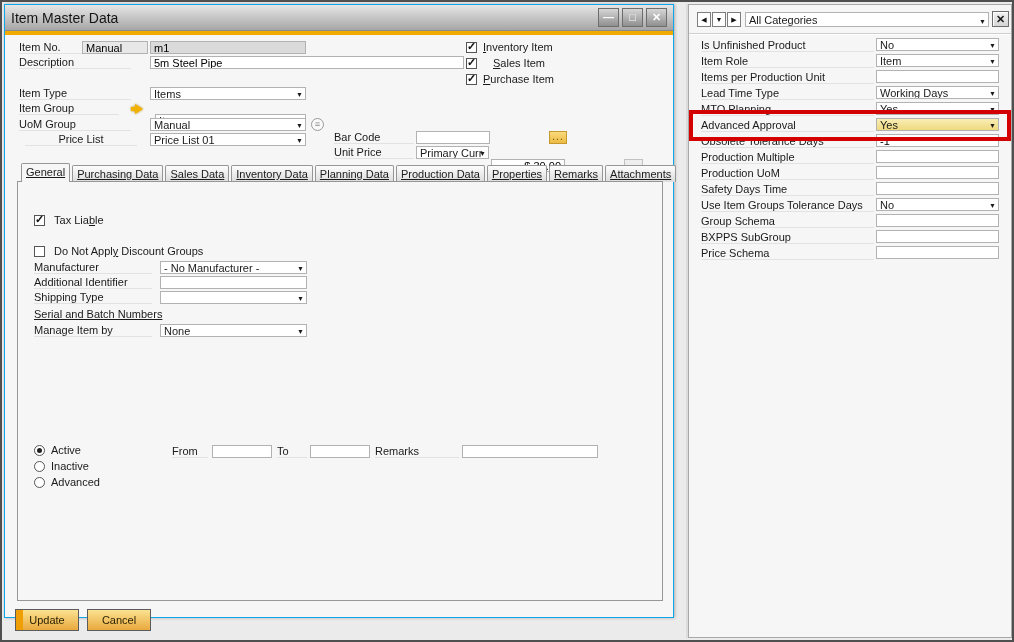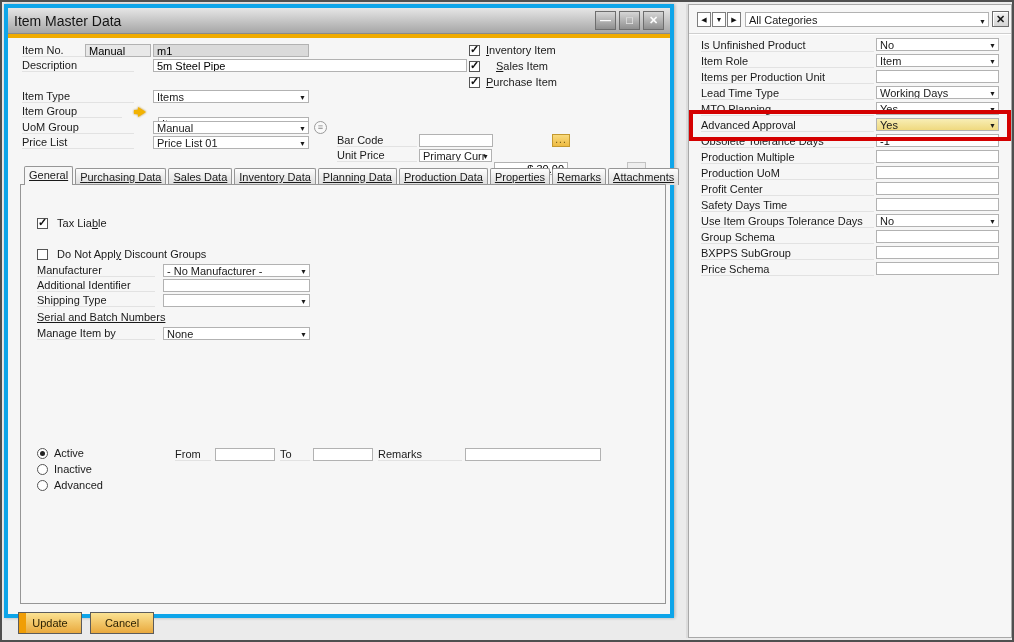--- a/index.html
+++ b/index.html
@@ -2,21 +2,21 @@
 <html><head>
 <meta charset="utf-8">
 <style>
   * { box-sizing: border-box; margin: 0; padding: 0; }
   body { width:1014px; height:642px; font-family:"Liberation Sans",sans-serif; font-size:11px; color:#1a1a1a; }
   .canvas { position:relative; width:1014px; height:642px; background:#ebebeb; border:2px solid #4f4f4f; overflow:hidden; }
   .abs { position:absolute; }
 
   
   .window { position:absolute; left:2px; top:2px; width:670px; height:614px; background:#f6f6f6;
-            border:4px solid #0ea5e9; box-shadow:1px 0 3px rgba(0,0,0,.25); }
+            border:1px solid #0ea5e9; box-shadow:1px 0 3px rgba(0,0,0,.25); }
   .titlebar { height:26px; background:linear-gradient(#e6e6e6,#a6a6a6); border-bottom:1px solid #8a8a8a;
               display:flex; align-items:center; padding:0 6px; }
   .wtitle { font-size:14px; color:#141414; }
   .win-controls { margin-left:auto; display:flex; gap:3px; }
   .win-btn { width:21px; height:19px; background:linear-gradient(#d6d6d6,#8f8f8f); border:1px solid #6d6d6d;
              color:#fcfcfc; font-weight:bold; font-size:11px; line-height:17px; text-align:center; cursor:default; }
   .goldbar { height:4px; background:#f0ab00; }
 
   .flabel { display:inline-block; height:13px; line-height:13px; border-bottom:1px solid #e2e2e2; white-space:nowrap; }
   .field, .dd { height:13px; line-height:12px; background:#fff; border:1px solid #b2b2b2; font-size:11px;
@@ -119,21 +119,21 @@
       <div class="dd abs" style="left:131px; width:156px;">
         <span>Manual</span>
         <span class="dda">▼</span>
       </div>
       <span class="circle-icon abs" style="left:292px; top:0;">≡</span>
       <span class="flabel abs" style="left:315px; width:80px;">Bar Code</span>
       <input class="field abs" style="left: 397px; width: 74px;" value="">
       <span class="mini-btn gold-btn abs" style="left:530px; width:18px;">...</span>
     </div>
     <div class="abs" style="left:14px; top:128px; width:650px; height:14px;">
-      <span class="flabel abs" style="left:0; width:112px;">Price List</span>
+      <span class="flabel abs" style="left:6px; width:112px;text-align:center;">Price List</span>
       <div class="dd abs" style="left:131px; width:156px;">
         <span>Price List 01</span>
         <span class="dda">▼</span>
       </div>
       <span class="flabel abs" style="left:315px; width:80px;">Unit Price</span>
       <div class="dd abs" style="left:397px; width:73px;">
         <span>Primary Curr</span>
         <span class="dda">▼</span>
       </div>
       <input class="field abs" style="left: 472px; width: 74px; text-align: right;" value="$ 30.00">
@@ -246,24 +246,20 @@
         </div>
         <div class="srow">
           <span class="slabel flabel">Production Multiple</span>
           <input class="field sfield" value="" style="">
         </div>
         <div class="srow">
           <span class="slabel flabel">Production UoM</span>
           <input class="field sfield" value="" style="">
         </div>
         <div class="srow">
-          <span class="slabel flabel">Profit Center</span>
-          <input class="field sfield" value="" style="">
-        </div>
-        <div class="srow">
           <span class="slabel flabel">Safety Days Time</span>
           <input class="field sfield" value="" style="">
         </div>
         <div class="srow">
           <span class="slabel flabel">Use Item Groups Tolerance Days</span>
           <div class="dd sfield"><span>No</span><span class="dda">▼</span></div>
         </div>
         <div class="srow">
           <span class="slabel flabel">Group Schema</span>
           <input class="field sfield" value="" style="">

